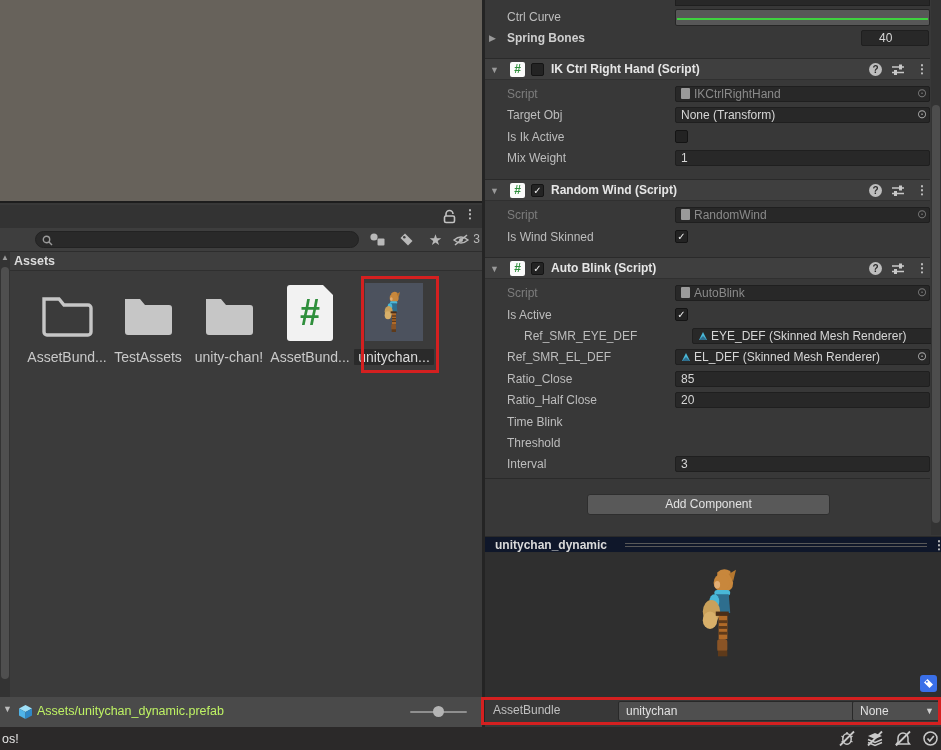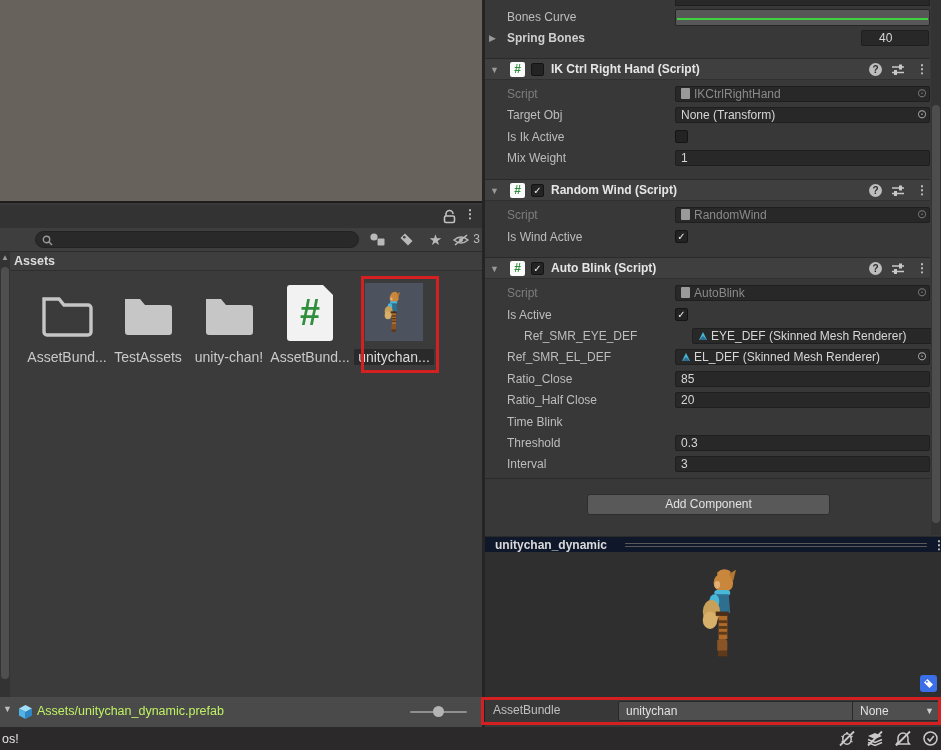--- a/index.html
+++ b/index.html
@@ -225,21 +225,21 @@
     <span class="path">Assets/unitychan_dynamic.prefab</span>
     <div class="slider-line"></div>
     <div class="slider-dot"></div>
   </div>
 
   <div class="abs insp">
 
     <div class="abs" style="left:190px;top:0;width:255px;height:6px;background:#282828;border:1px solid #1f1f1f;border-top:none;"></div>
 
     <div class="irow" style="top:9px;">
-      <span class="ilabel">Bones Curve</span>
+      <span class="ilabel">Ctrl Curve</span>
       <div class="curve-field">
         <div class="gline"></div>
       </div>
     </div>
 
     <div class="irow" style="top:30px;">
       <span class="fold-ic">▶</span>
       <span class="ilabel bold">Spring Bones</span>
       <div class="ifield" style="left:376px;width:68px;padding-left:17px;">40</div>
     </div>
@@ -300,21 +300,21 @@
       <span class="kebab">⋮</span>
     </div>
     <div class="irow" style="top:207px;">
       <span class="ilabel dim">Script</span>
       <div class="ifield dim">
         <span class="script-ic-sm"></span><span>RandomWind</span>
         <span class="ipicker" style="color:#777;">⊙</span>
       </div>
     </div>
     <div class="irow" style="top:229px;">
-      <span class="ilabel">Is Wind Active</span>
+      <span class="ilabel">Is Wind Skinned</span>
       <span class="icheck">✓</span>
     </div>
 
     <div class="comp-header" style="top:257px;">
       <span class="fold">▼</span>
       <span class="cs-ic">#</span>
       <span class="hcheck">✓</span>
       <span class="htitle">Auto Blink (Script)</span>
       <span class="help">?</span>
       <span class="abs" style="left:406px;top:4px;">
@@ -368,21 +368,20 @@
     </div>
     <div class="irow" style="top:392px;">
       <span class="ilabel">Ratio_Half Close</span>
       <div class="ifield">20</div>
     </div>
     <div class="irow" style="top:414px;">
       <span class="ilabel">Time Blink</span>
     </div>
     <div class="irow" style="top:435px;">
       <span class="ilabel">Threshold</span>
-      <div class="ifield">0.3</div>
     </div>
     <div class="irow" style="top:456px;">
       <span class="ilabel">Interval</span>
       <div class="ifield">3</div>
     </div>
 
     <div class="abs" style="left:0;top:478px;width:445px;height:1px;background:#2a2a2a;"></div>
 
     <div class="addcomp">Add Component</div>
 

